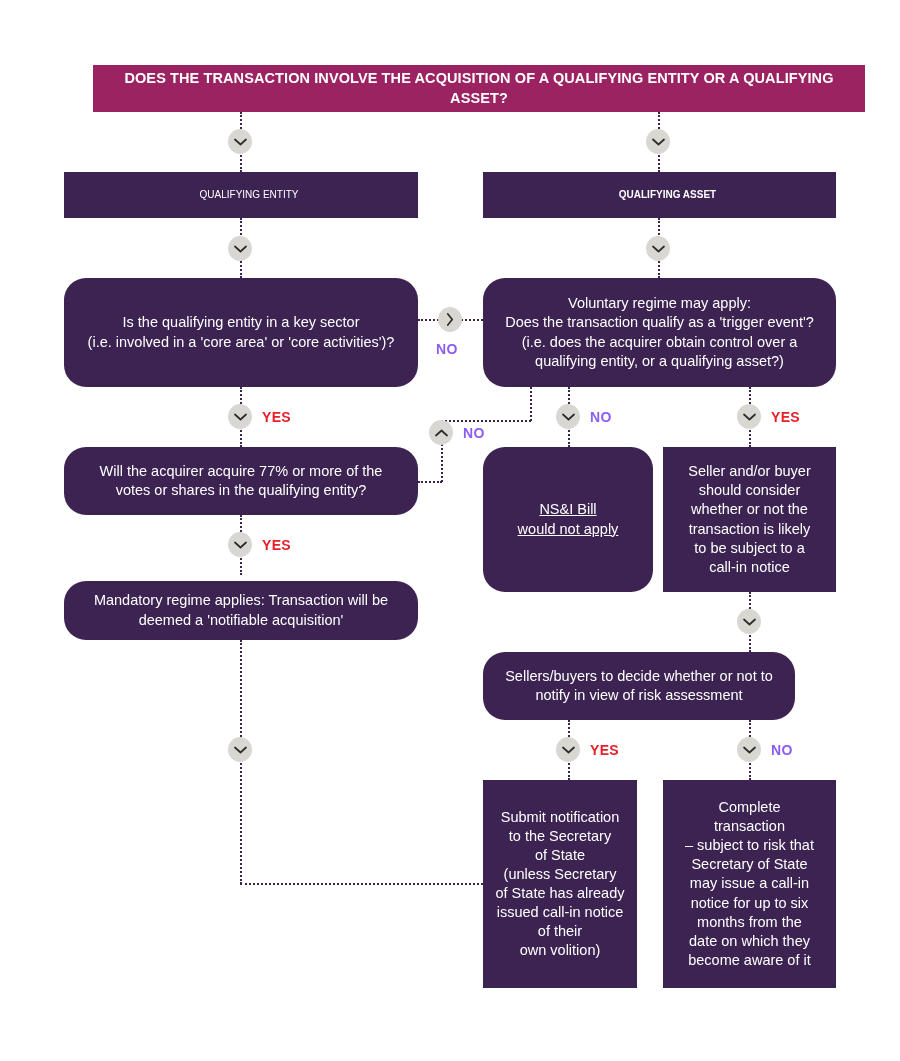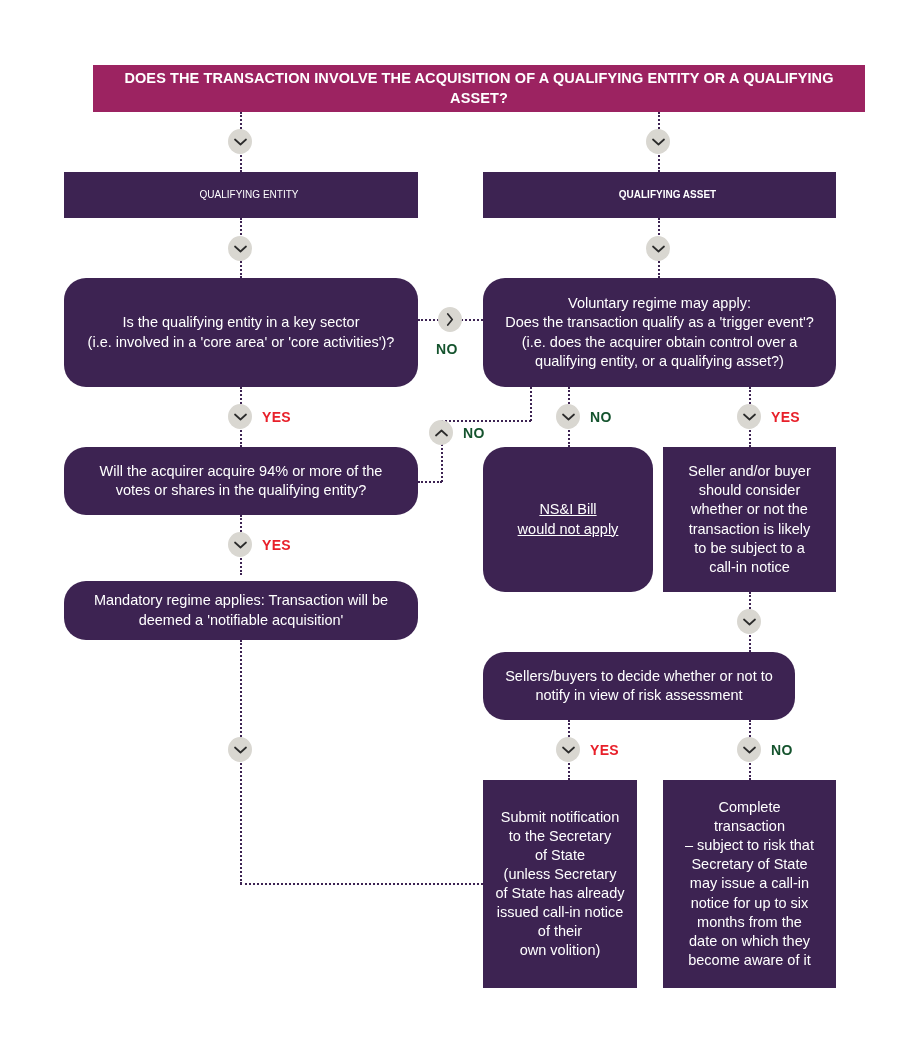--- a/index.html
+++ b/index.html
@@ -76,21 +76,21 @@
   }
   .chev svg { display:block; }
 
   .lbl {
     position: absolute;
     font-size: 14px;
     font-weight: bold;
     letter-spacing: 0.3px;
   }
   .lbl.yes { color: #E8202A; }
-  .lbl.no  { color: #14532d; }
+  .lbl.no  { color: #8b5cf6; }
 </style>
 </head>
 <body>
 
 <div id="canvas">
 
   <div class="vline" style="left:240px; top:112px; height:60px;"></div>
 
   <div class="vline" style="left:658px; top:112px; height:60px;"></div>
 
@@ -129,21 +129,21 @@
   <div class="box purple cat" style="left:483px; top:172px; width:353px; height:46px;font-weight:bold;">QUALIFYING ASSET</div>
 
   <div class="box purple body" style="left:64px; top:278px; width:354px; height:109px;">Is the qualifying entity in a key sector
 (i.e. involved in a 'core area' or 'core activities')?</div>
 
   <div class="box purple body" style="left:483px; top:278px; width:353px; height:109px;">Voluntary regime may apply:
 Does the transaction qualify as a 'trigger event'?
 (i.e. does the acquirer obtain control over a
 qualifying entity, or a qualifying asset?)</div>
 
-  <div class="box purple body" style="left:64px; top:447px; width:354px; height:68px;">Will the acquirer acquire 94% or more of the
+  <div class="box purple body" style="left:64px; top:447px; width:354px; height:68px;">Will the acquirer acquire 77% or more of the
 votes or shares in the qualifying entity?</div>
 
   <div class="box purple body" style="left:483px; top:447px; width:170px; height:145px;text-decoration:underline;">NS&amp;I Bill
 would not apply</div>
 
   <div class="box purple narrow" style="left:663px; top:447px; width:173px; height:145px;">Seller and/or buyer
 should consider
 whether or not the
 transaction is likely
 to be subject to a

